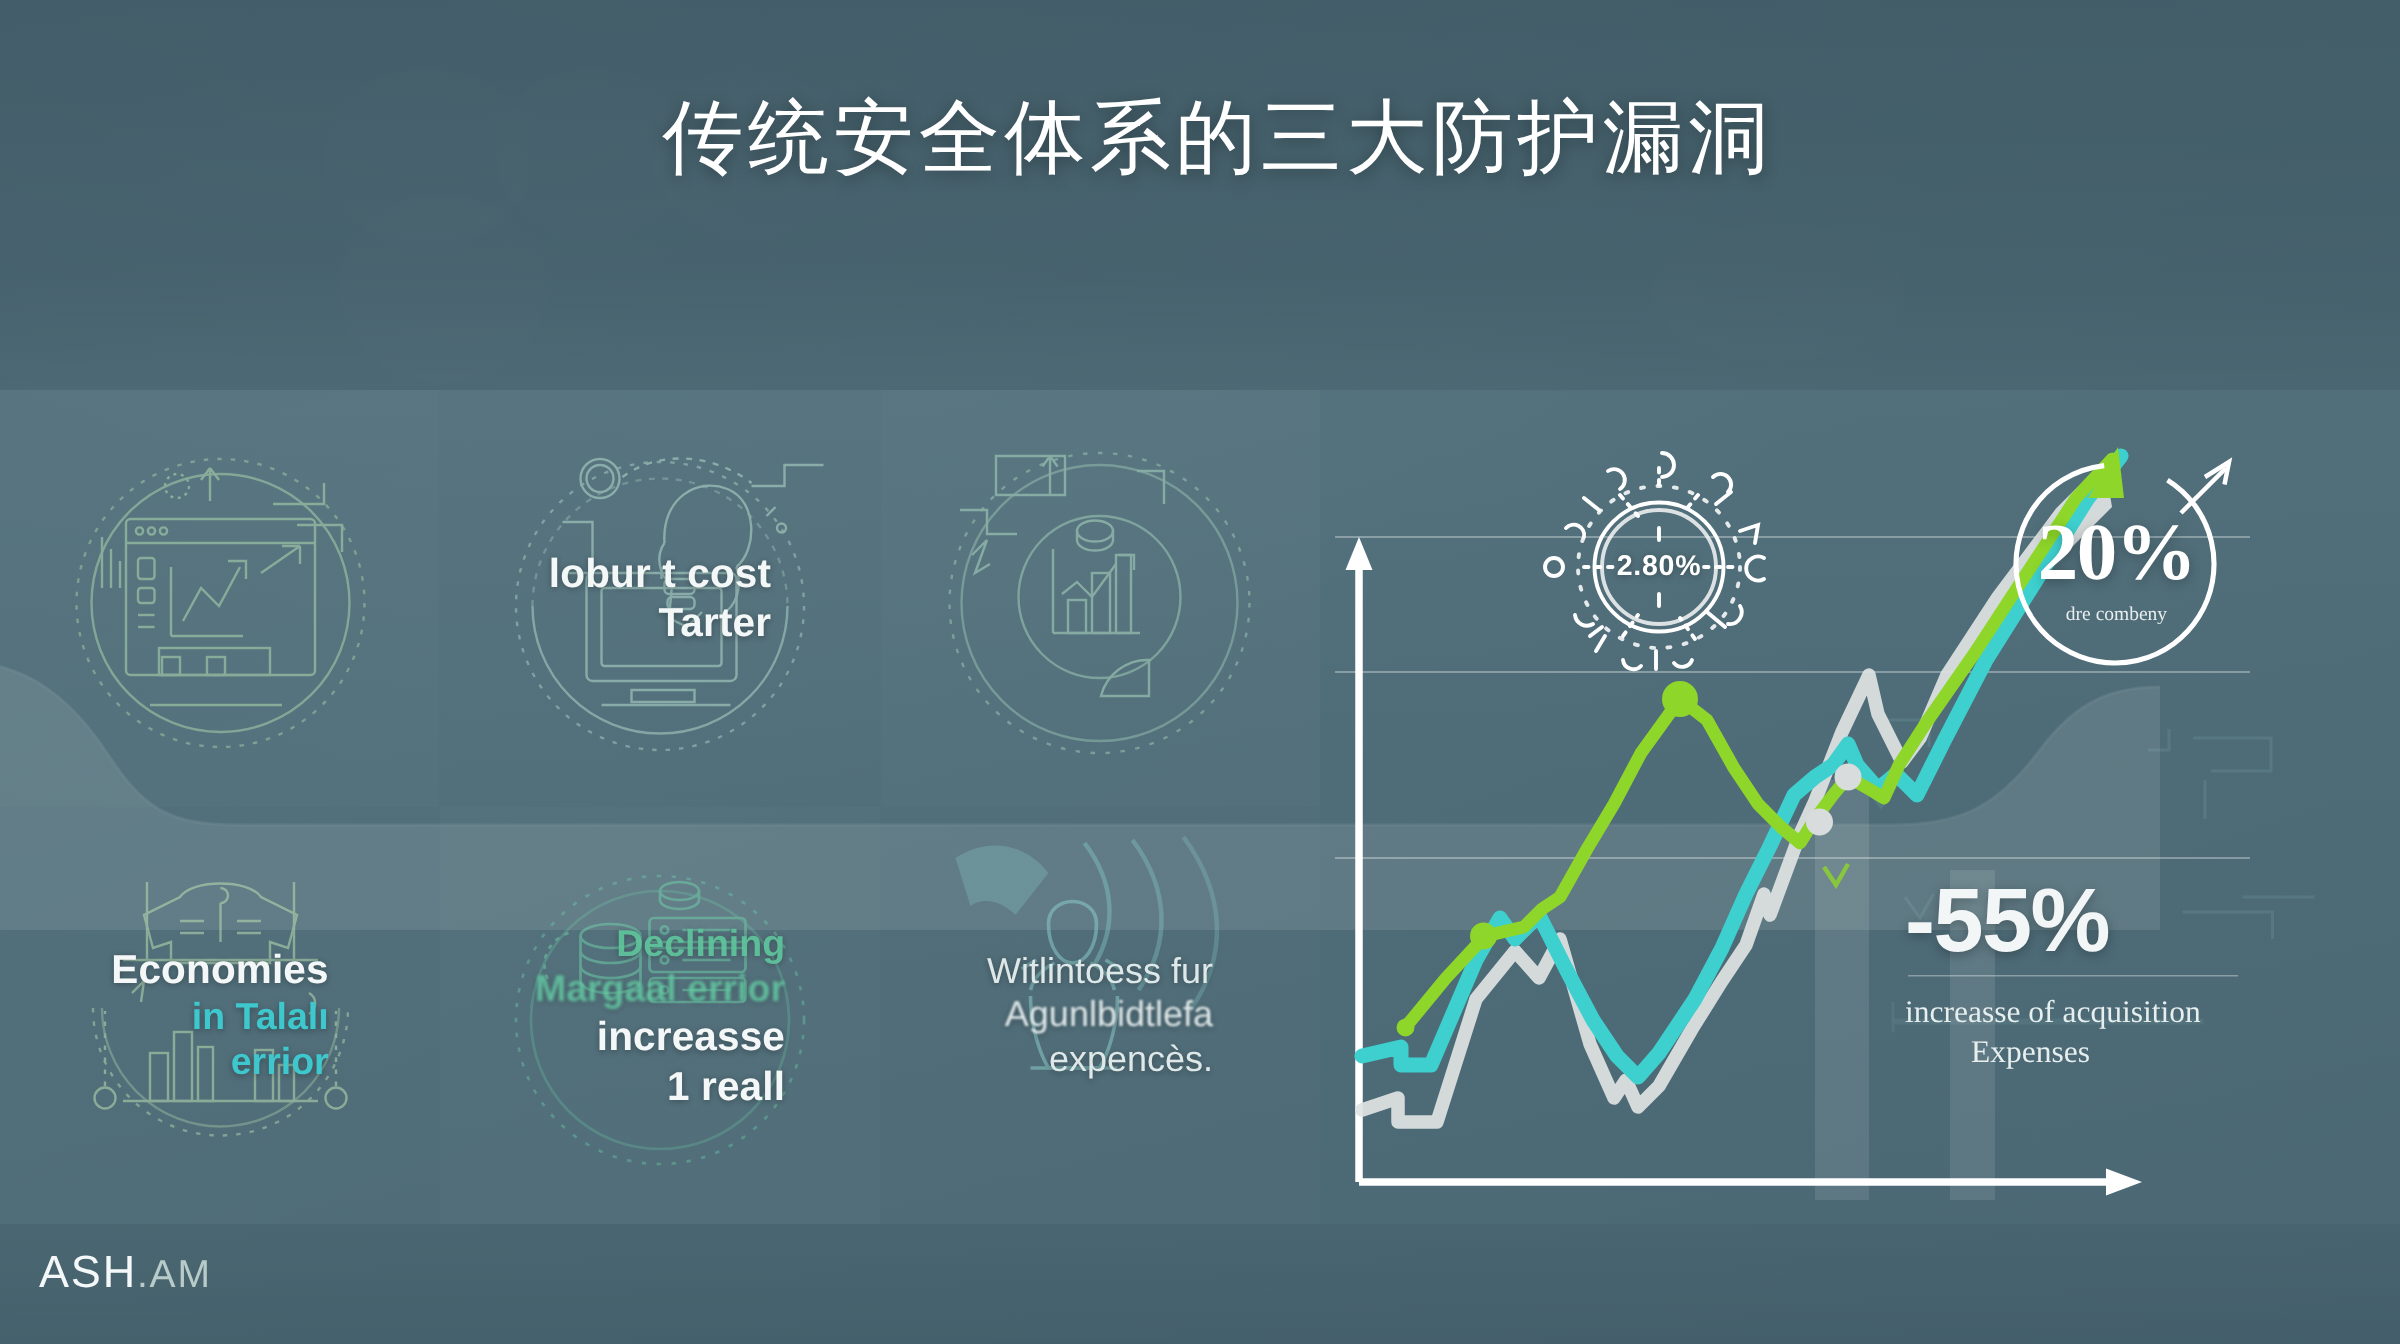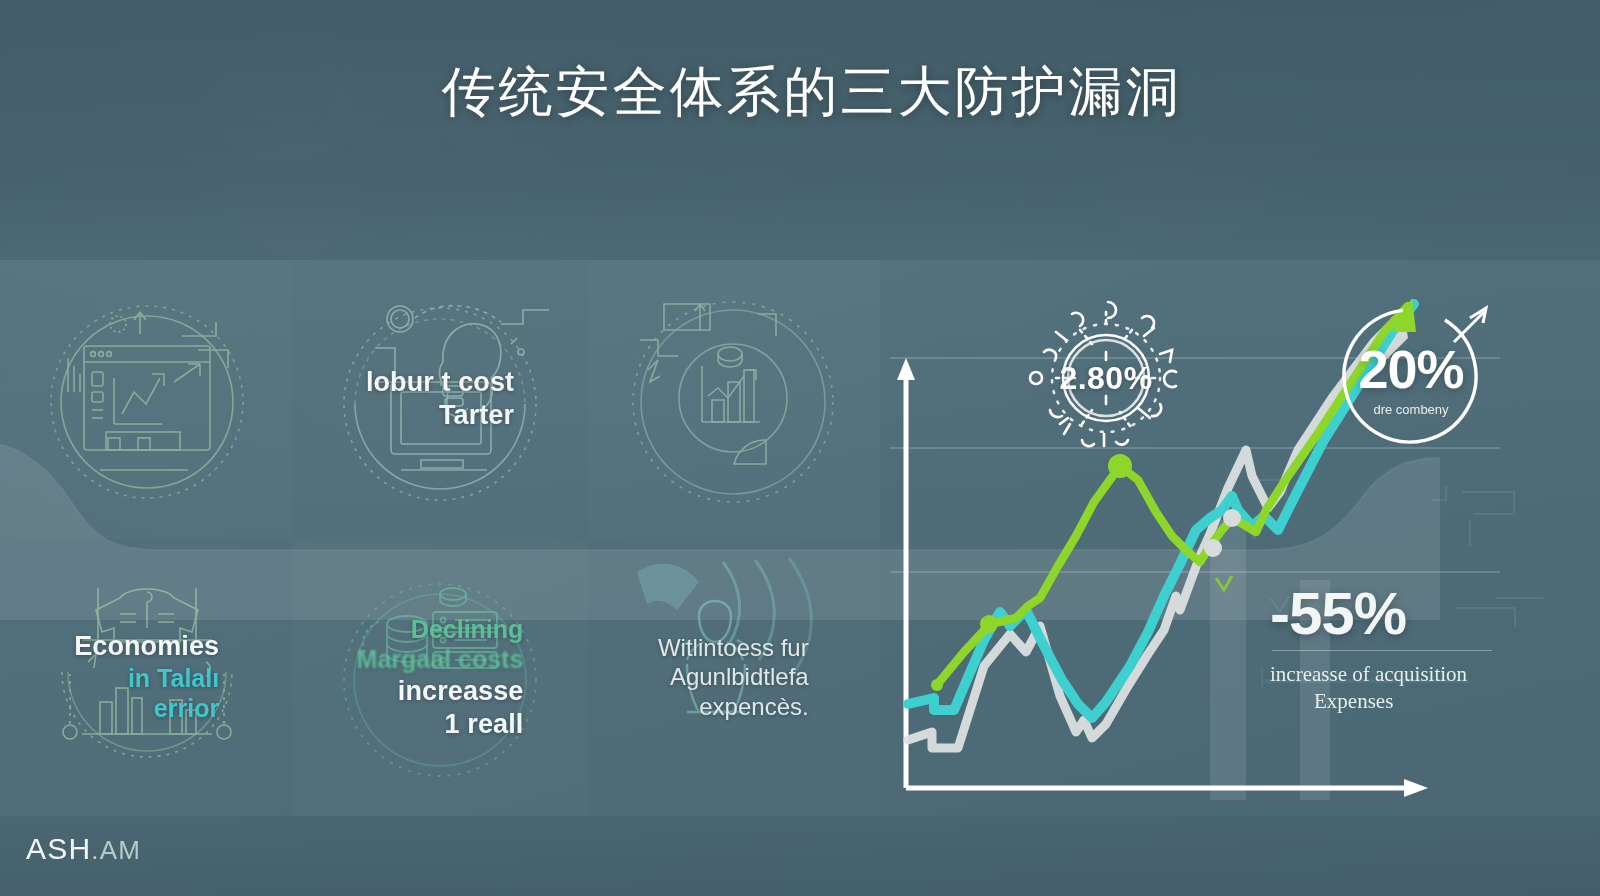--- a/index.html
+++ b/index.html
@@ -78,30 +78,30 @@
   .logo .a { color:#f4f8f8; font-weight:500; }
   .logo .b { color:#b9cbc8; font-weight:400; font-size:26px; }
 
   
   .chart { position:absolute; left:880px; top:280px; width:640px; height:540px; }
   .chart svg { overflow:visible; }
 
   .badge-20 {
     position:absolute; left:1336px; top:320px; width:150px; height:118px;
     display:flex; flex-direction:column; align-items:center; justify-content:center;
-    color:#fff; z-index:6; pointer-events:none;
+    color:#fff; z-index:6; pointer-events:none;font-family:Liberation Serif, serif;
   }
   .badge-20 .num { font-size:54px; font-weight:700; line-height:1; letter-spacing:-1px;
     text-shadow:0 2px 8px rgba(0,0,0,.25); }
   .badge-20 .sub { font-size:13px; font-weight:400; margin-top:6px; opacity:.88; filter:blur(.5px); }
 
   .dial { position:absolute; left:1020px; top:292px; width:172px; height:172px; z-index:5; }
   .dial .val {
     position:absolute; inset:0; display:flex; align-items:center; justify-content:center;
-    color:#fff; font-size:32px; font-weight:700; letter-spacing:.5px; filter:blur(.4px);
+    color:#fff; font-size:19px; font-weight:700; letter-spacing:.5px; filter:blur(.4px);
     text-shadow:0 1px 5px rgba(0,0,0,.3);
   }
 
   .stat-55 { position:absolute; left:1270px; top:584px; width:300px; z-index:6; }
   .stat-55 .num { color:#f2f6f6; font-size:60px; font-weight:700; line-height:1; letter-spacing:-1px;
     text-shadow:0 2px 8px rgba(0,0,0,.28); }
   .stat-55 .rule { width:220px; height:1px; background:rgba(255,255,255,.35); margin:6px 0 10px 2px; }
   .stat-55 .cap { color:#e6eeee; font-size:21px; line-height:1.28; filter:blur(.35px);font-family:Liberation Serif, serif; }
   .stat-55 .cap .c2 { display:block; margin-left:44px; }
 
@@ -299,21 +299,21 @@
             <line x1="140" y1="88" x2="172" y2="88"></line>
             <line x1="140" y1="108" x2="172" y2="108"></line>
             <ellipse cx="138" cy="42" rx="13" ry="6"></ellipse>
             <path d="M125 42 v6 a13 6 0 0 0 26 0 v-6"></path>
             <path d="M64 70 C 48 76, 44 92, 52 104" stroke-dasharray="3 4"></path>
           </g>
         </svg>
       </div>
       <div class="cell-text">
           <span class="l t-green">Declining</span>
-          <span class="l t-green-blur">Margaal costs</span>
+          <span class="l t-green-blur">Margaal errior</span>
           <span class="l t-white">increasse</span>
           <span class="l t-white">1 reall</span>
         </div>
     </div>
 
     <div class="cell shade-b">
       <div class="cell-art">
         <svg width="260" height="250" viewBox="0 0 260 250">
           <g fill="none" stroke="#86cdc8" stroke-width="3">
             <path d="M34 20 C 56 6, 80 10, 96 30 L 74 58 C 64 48, 52 46, 44 52 Z" fill="#86cdc8" opacity=".55" stroke="none"></path>

